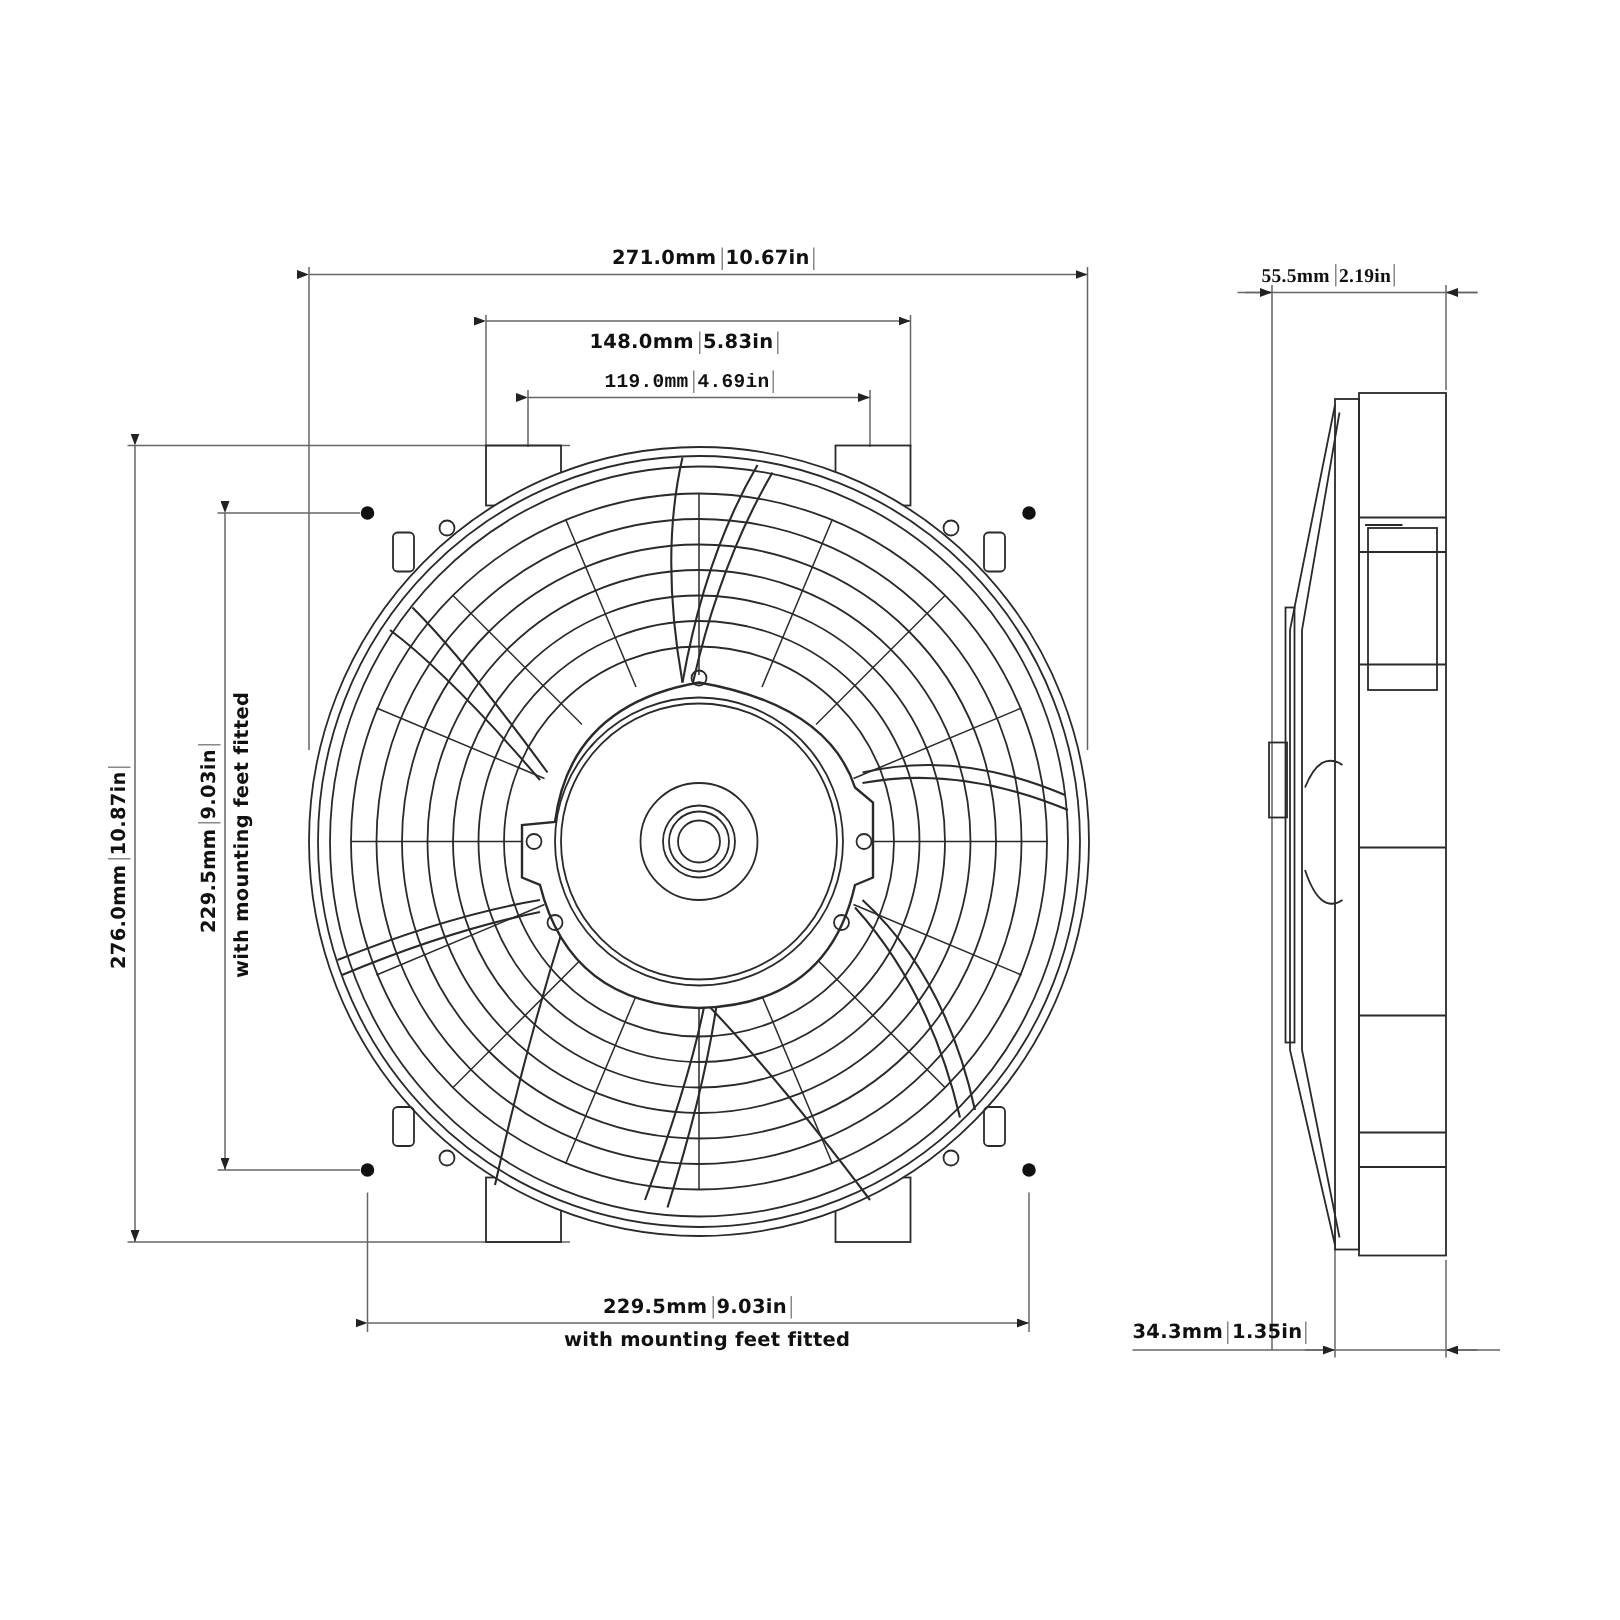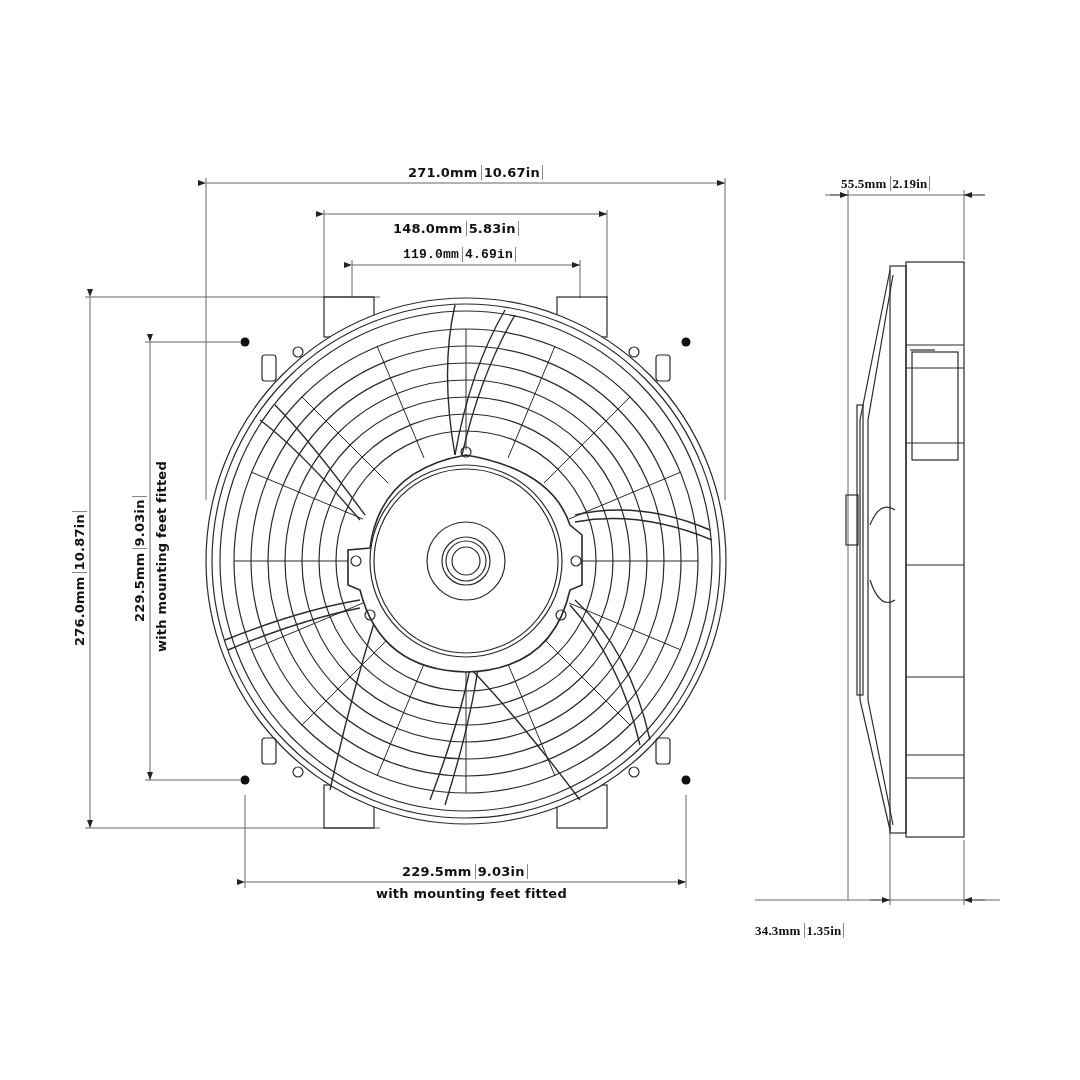--- a/index.html
+++ b/index.html
@@ -170,21 +170,21 @@
 </div>
 <div class="lbl" style="left:393px;top:197px;margin-top:24px;">
   <span>148.0mm</span><span class="br">5.83in</span>
 </div>
 <div class="lbl" style="left:403px;top:247px;font-family:Liberation Mono, monospace;">
   <span>119.0mm</span><span class="br">4.69in</span>
 </div>
 <div class="lbl" style="left:841px;top:176px;font-family:Liberation Serif, serif;">
   <span>55.5mm</span><span class="br">2.19in</span>
 </div>
-<div class="lbl" style="left:755px;top:923px;font-family:Liberation Serif, serif;">
+<div class="lbl" style="left:755px;top:881px;">
   <span>34.3mm</span><span class="br">1.35in</span>
 </div>
 <div class="lbl" style="left:402px;top:864px;">
   <span>229.5mm</span><span class="br">9.03in</span>
 </div>
 <div class="lbl" style="left:376px;top:886px;">with mounting feet fitted</div>
 
 <div class="lbl vert" style="left:72px;top:646px;">
   <span>276.0mm</span><span class="br">10.87in</span>
 </div>

